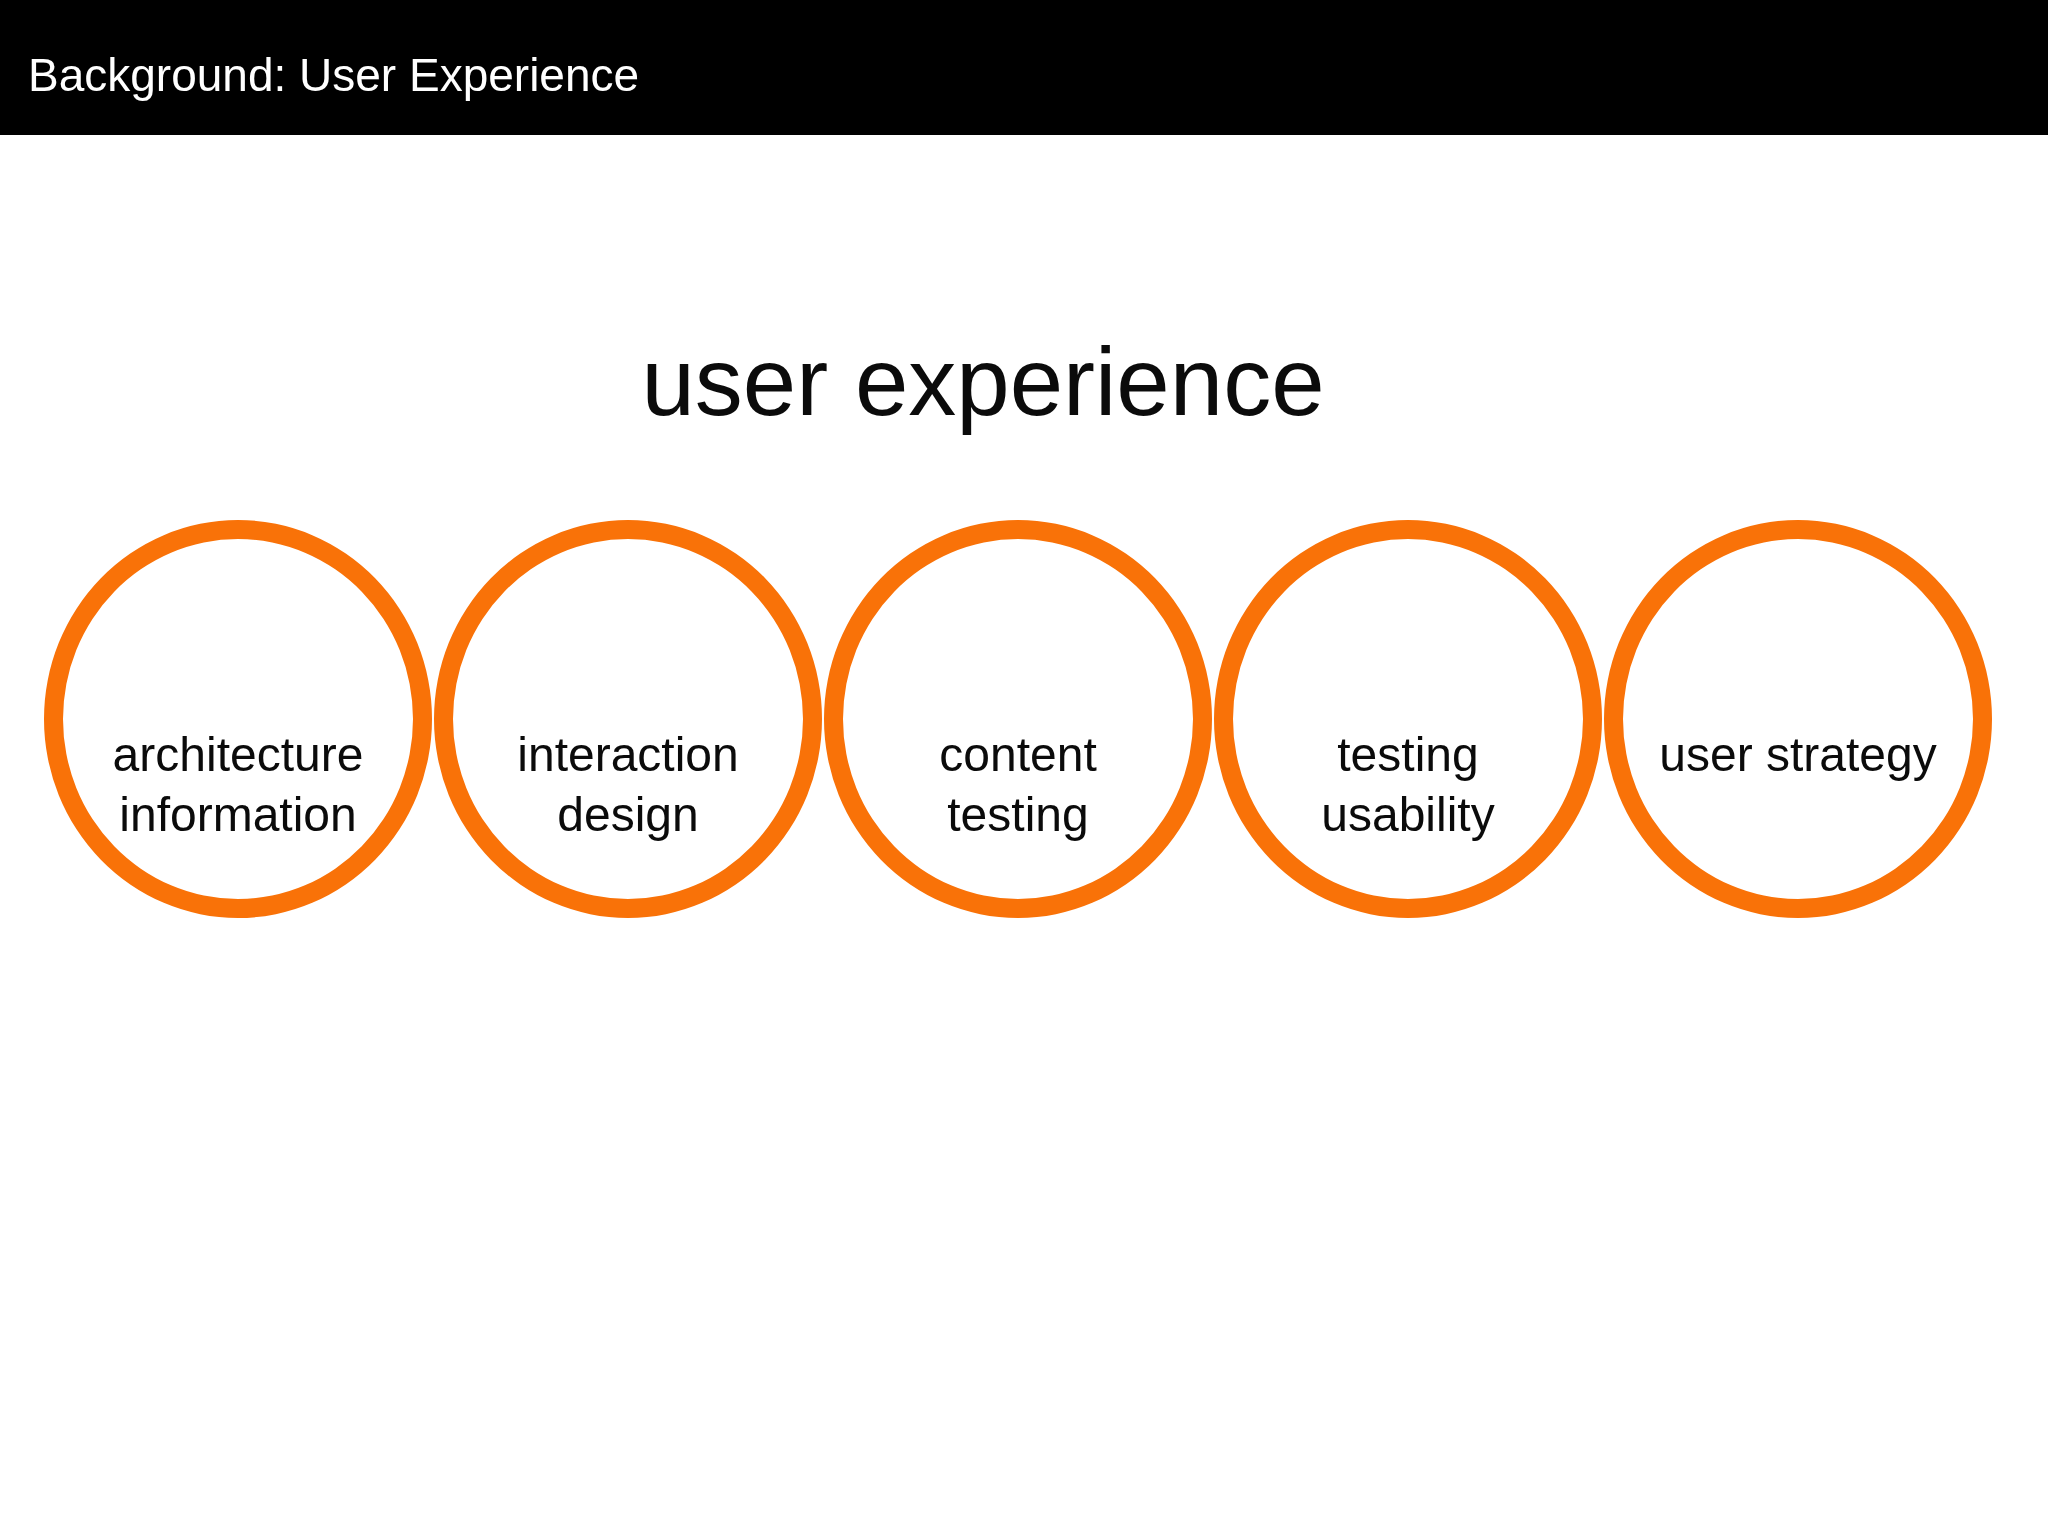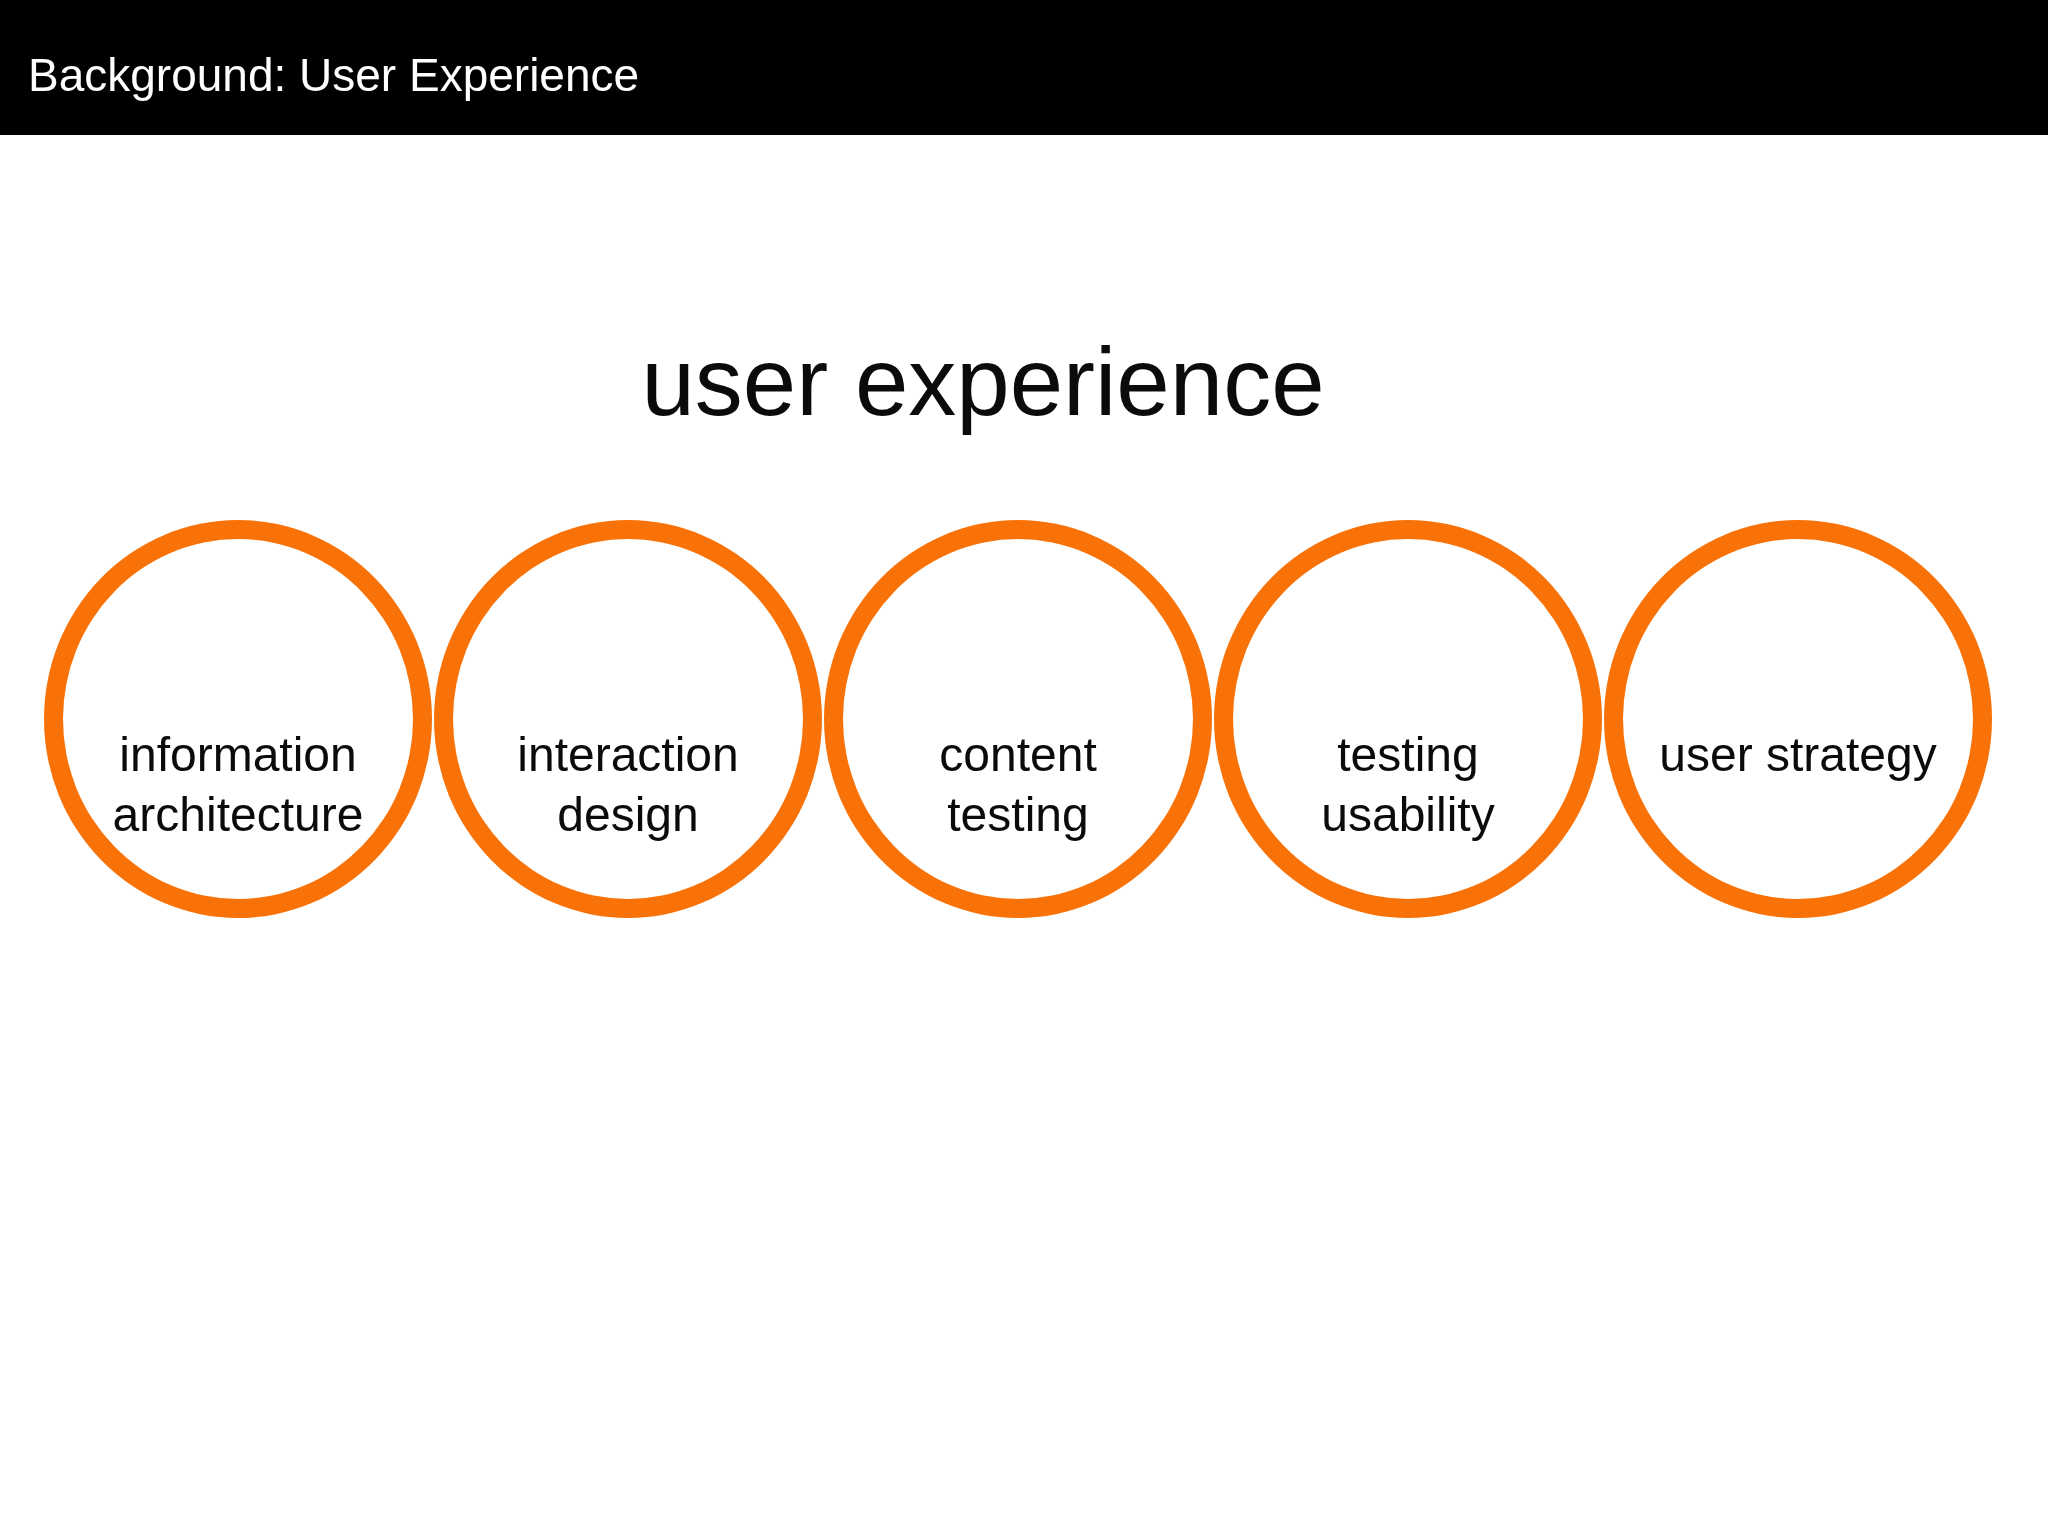--- a/index.html
+++ b/index.html
@@ -88,22 +88,22 @@
   <div class="header-bar">
     <div class="header-title">Background: User Experience</div>
   </div>
 
   <div class="slide-title">user experience</div>
 
   <div class="circles-row">
 
     <div class="ux-circle">
       <div class="ux-circle-label">
+        <span>architecture</span>
         <span>information</span>
-        <span>architecture</span>
       </div>
     </div>
 
     <div class="ux-circle">
       <div class="ux-circle-label">
         <span>interaction</span>
         <span>design</span>
       </div>
     </div>
 

